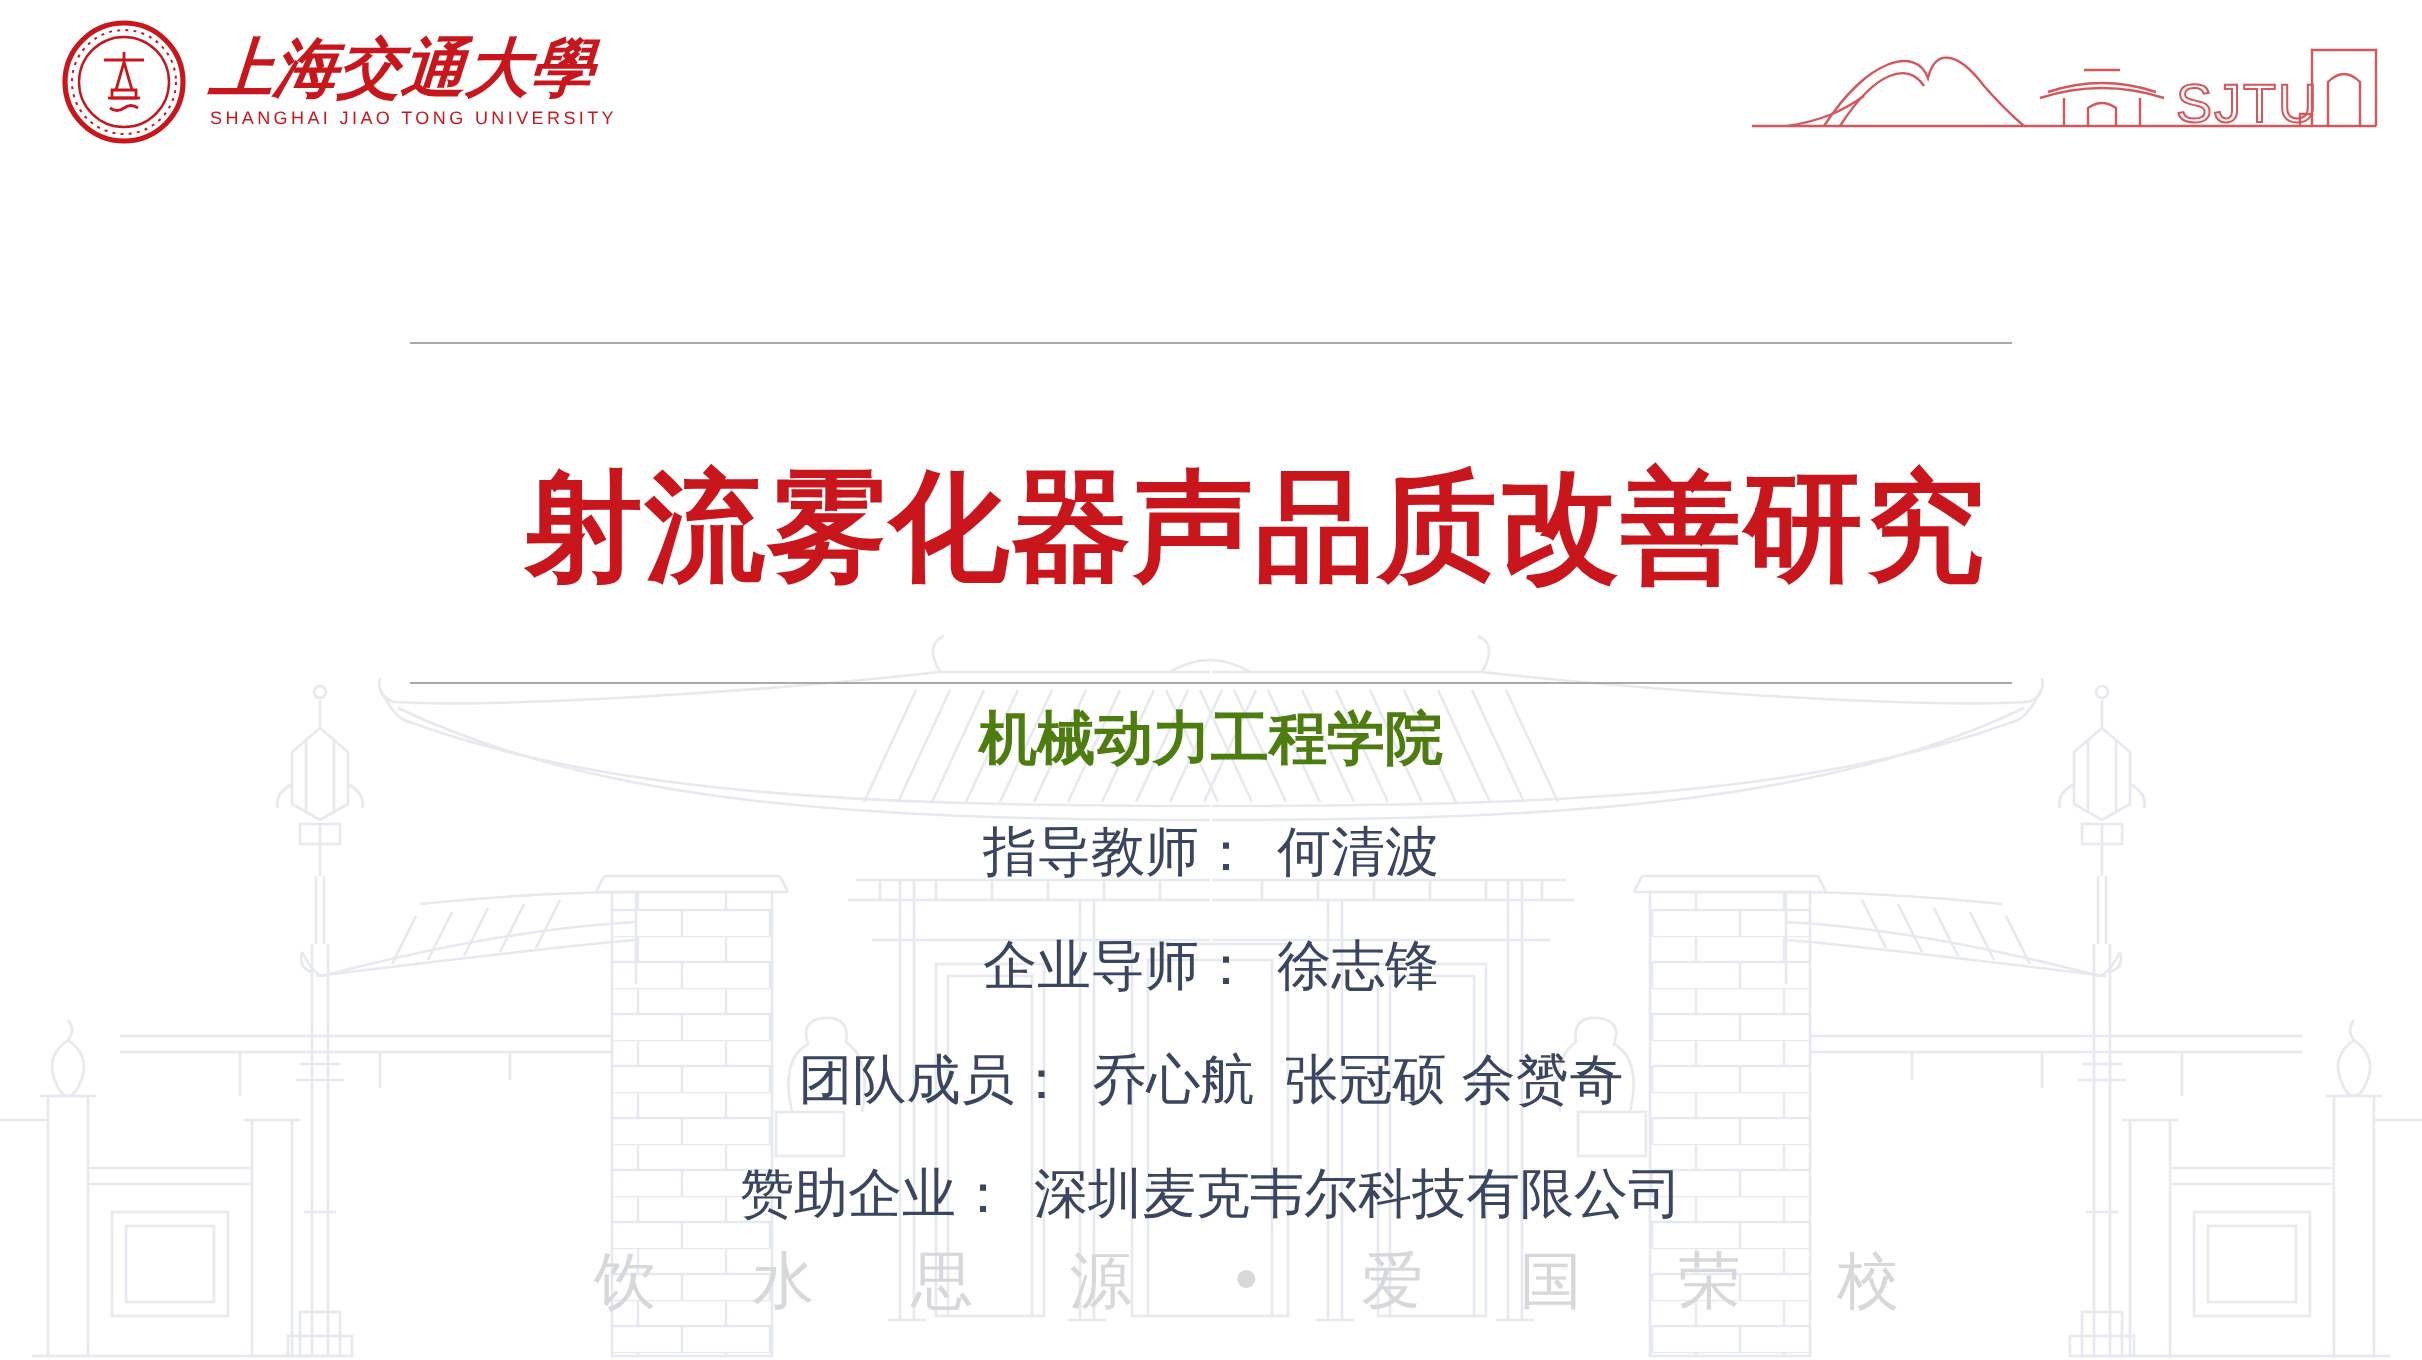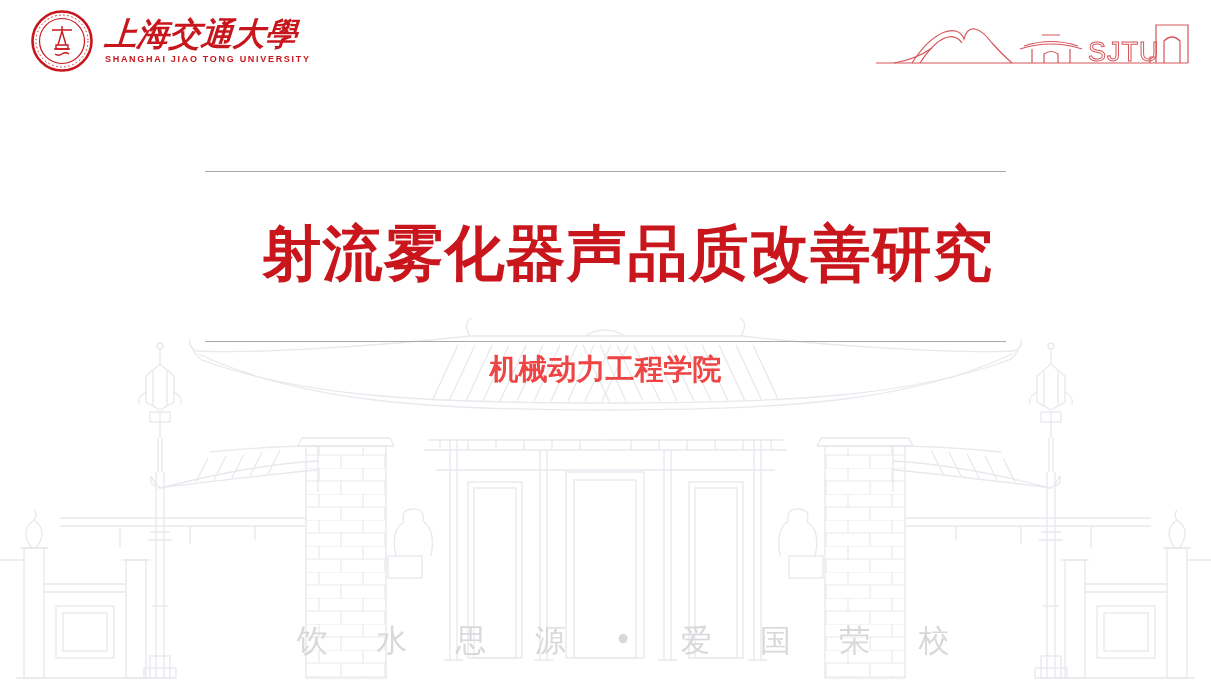--- a/index.html
+++ b/index.html
@@ -5,31 +5,31 @@
   html,body{margin:0;padding:0;background:#ffffff;}
   .slide{position:relative;width:1211px;height:680px;background:#ffffff;overflow:hidden;
          font-family:"Liberation Sans",sans-serif;}
   
   .watermark{position:absolute;left:0;top:0;width:1211px;height:680px;z-index:0;}
   
   .hdr-logo{position:absolute;left:30px;top:9px;display:flex;align-items:center;gap:11px;z-index:3;}
   .seal{width:64px;height:64px;flex:0 0 auto;}
   .logo-cn{font-family:"DejaVu Serif",serif;font-style:italic;font-weight:bold;font-size:32px;
            color:#C8161D;line-height:1.0;transform:skewX(-4deg);white-space:nowrap;}
-  .logo-en{font-size:9px;font-weight:bold;color:#C8161D;letter-spacing:1.7px;margin-top:4px;white-space:nowrap;}
+  .logo-en{font-size:9px;font-weight:normal;color:#C8161D;letter-spacing:1.7px;margin-top:4px;white-space:nowrap;}
   .skyline{position:absolute;left:874px;top:13px;z-index:3;}
   
   .divider{position:absolute;left:205px;width:801px;height:0;border-top:1px solid #A9A9A9;z-index:2;}
   .divider-top{top:171px;}
   .divider-bottom{top:341px;}
   
-  .title{position:absolute;left:0;right:0;top:219px;margin:0;text-align:center;
+  .title{position:absolute;left:0;right:0;top:219px;margin:10px;text-align:center;
          font-size:60px;line-height:1.15;font-weight:bold;color:#C9161D;letter-spacing:1px;z-index:2;padding-left:44px;}
   .college{position:absolute;left:0;right:0;top:350px;margin:0;text-align:center;
-           font-size:29px;font-weight:bold;color:#ef4444;z-index:2;}
+           font-size:29px;font-weight:bold;color:#4d7c0f;z-index:2;}
   .credits{position:absolute;left:0;right:0;top:398px;text-align:center;
            font-size:27px;color:#3A4660;z-index:2;}
   .credit-line{height:57px;line-height:57px;}
   .credit-value{margin-left:12px;white-space:pre;}
   .motto{position:absolute;left:0;right:0;top:620px;text-align:center;z-index:2;
          font-family:"DejaVu Serif",serif;font-size:31px;color:#D6D8DA;
          letter-spacing:0.62em;padding-left:0.6em;white-space:nowrap;margin-left:36px;}
 </style>
 </head>
 <body>
@@ -135,16 +135,30 @@
     <text x="214" y="48" font-family="Liberation Sans, sans-serif" font-size="27" letter-spacing="1" fill="none" stroke="#D5565B" stroke-width="1">SJTU</text>
   </svg>
 
   <div class="divider divider-top"></div>
   <div class="divider divider-bottom"></div>
 
   <h1 class="title">射流雾化器声品质改善研究</h1>
 
   <h2 class="college">机械动力工程学院</h2>
 
+  <div class="credits">
+    <div class="credit-line">
+      <span class="credit-label">指导教师：</span><span class="credit-value">何清波</span>
+    </div>
+    <div class="credit-line">
+      <span class="credit-label">企业导师：</span><span class="credit-value">徐志锋</span>
+    </div>
+    <div class="credit-line">
+      <span class="credit-label">团队成员：</span><span class="credit-value">乔心航  张冠硕 余赟奇</span>
+    </div>
+    <div class="credit-line">
+      <span class="credit-label">赞助企业：</span><span class="credit-value">深圳麦克韦尔科技有限公司</span>
+    </div>
+  </div>
 
   <div class="motto">饮 水 思 源 • 爱 国 荣 校</div>
 
 </div>
 
 </body></html>

